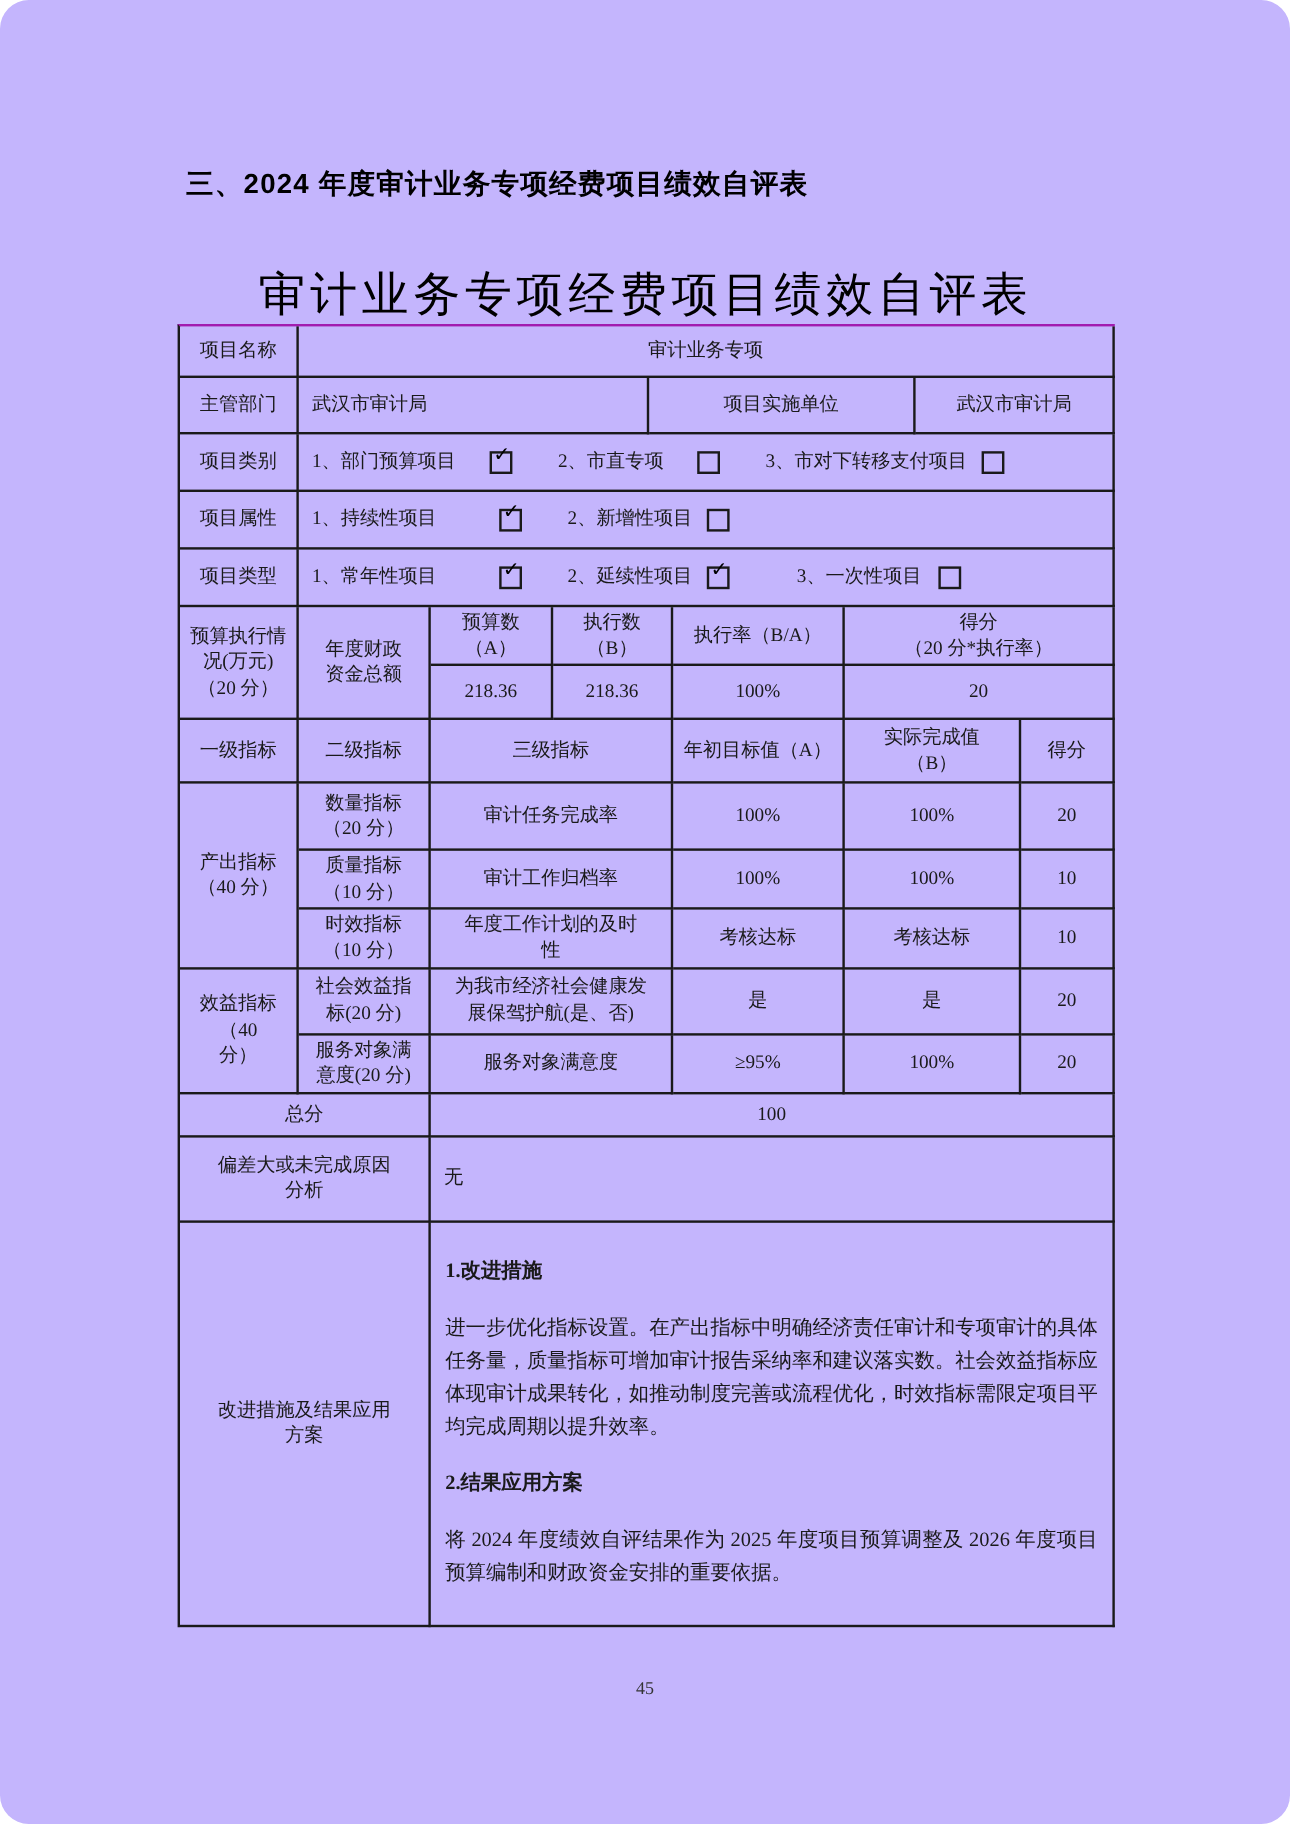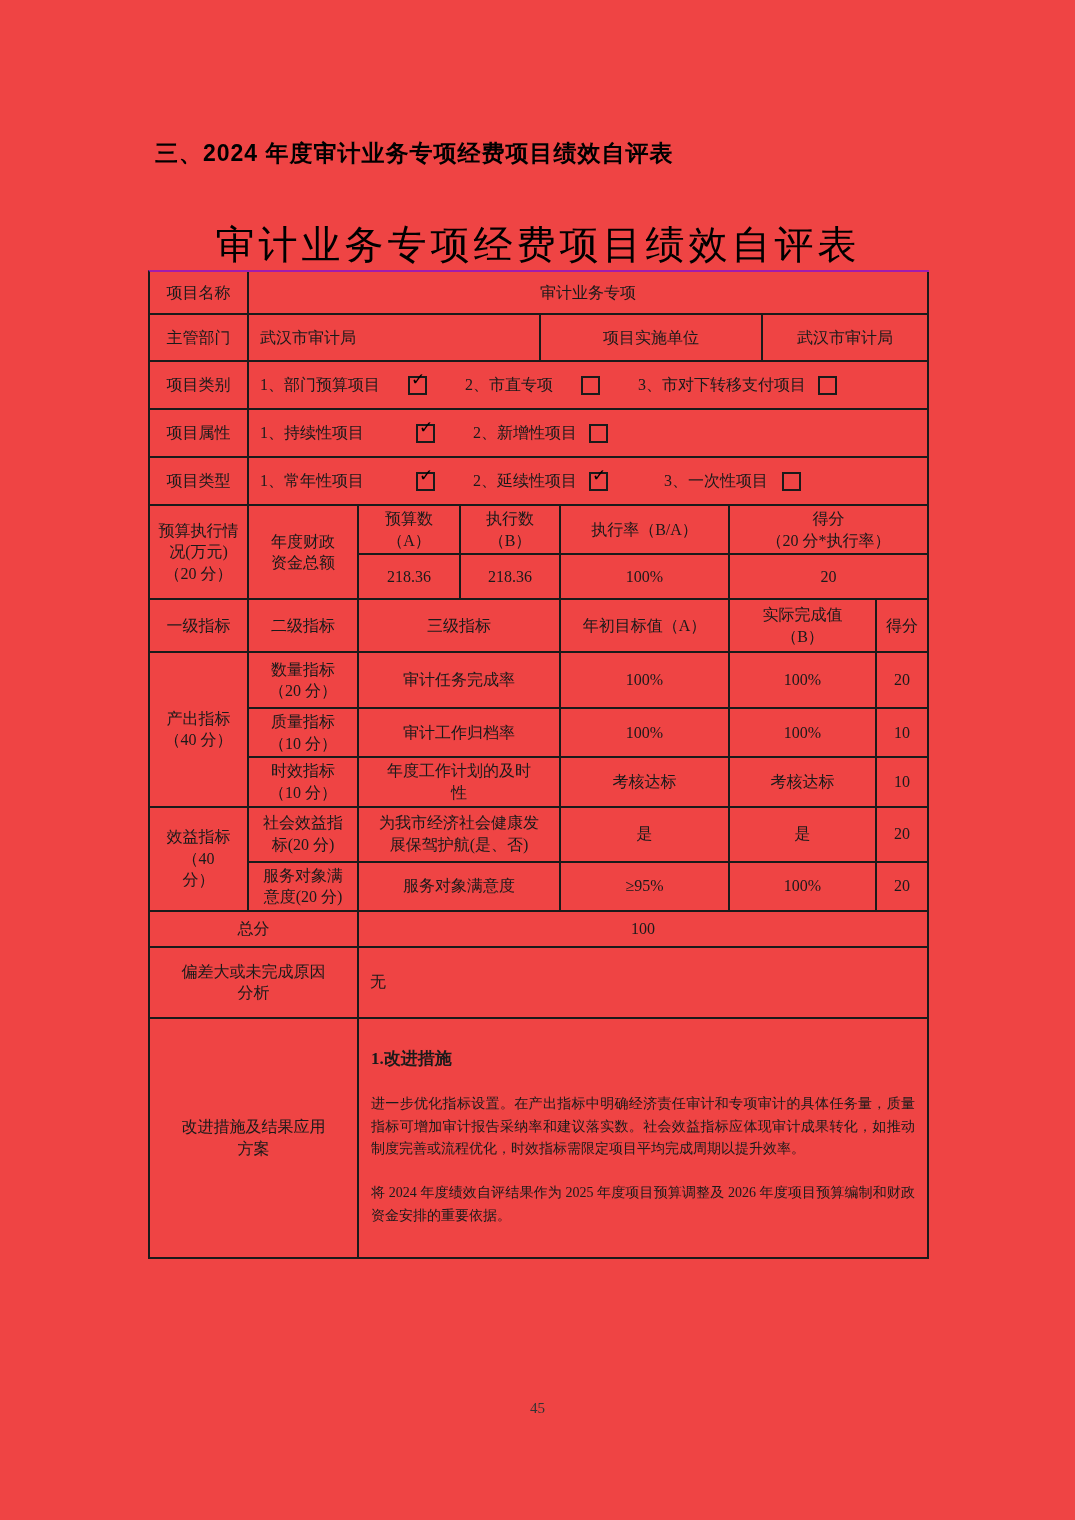--- a/index.html
+++ b/index.html
@@ -1,22 +1,23 @@
 <!DOCTYPE html>
 <html><head>
 <meta charset="utf-8">
 <style>
   html,body{margin:0;padding:0;background:#ffffff;}
   .page{
     position:relative;
     width:1075px;height:1520px;
-    background:#ef4444;
+    background:#c4b5fd;
     font-family:"Liberation Serif","DejaVu Serif",serif;
     color:#1a1a1a;
     overflow:hidden;
+    border-radius:24px;
   }
   .doc-heading{
     position:absolute;left:155px;top:138px;width:800px;
     font-family:"Liberation Sans","DejaVu Sans",sans-serif;
     font-weight:bold;font-size:23px;letter-spacing:1px;color:#000;
   }
   .table-title{
     position:absolute;left:149px;top:218px;width:778px;
     text-align:center;font-size:39px;letter-spacing:4px;color:#000;
   }
@@ -35,21 +36,21 @@
   }
   .cc{justify-content:center;text-align:center;}
   .lc{justify-content:flex-start;text-align:left;padding-left:11px;}
   .grow{flex:1 1 auto;}
   .col{display:flex;flex-direction:column;}
   
   .wA{width:99px;flex:none;}
   .wB{width:110px;flex:none;}
   .wC{width:102px;flex:none;}
   .wD{width:100px;flex:none;}
-  .wE{width:169px;flex:none;}
+  .wE{width:143px;flex:none;}
   .wF{width:147px;flex:none;}
   .wCD{width:202px;flex:none;}
   .wAB{width:209px;flex:none;}
   .w2a{width:292px;flex:none;}
   .w2b{width:222px;flex:none;}
   
   .h1{min-height:43px;} .h2{min-height:47px;} .h3{min-height:48px;}
   .h6a{min-height:46px;} .h6b{min-height:45px;}
   .h7{min-height:53px;} .h8{min-height:56px;} .h9{min-height:46px;}
   .h10{min-height:49px;} .h11{min-height:55px;} .h12{min-height:47px;}
@@ -68,21 +69,21 @@
     position:absolute;left:1px;top:-7px;
     font-family:"DejaVu Sans",sans-serif;
     font-size:17px;font-weight:bold;color:#000;line-height:1;
   }
   .improve{
     align-items:flex-start;
     padding:8px 12px 8px 12px;
     display:block;
   }
   .improve .sec-head{font-weight:bold;font-size:17px;white-space:pre-line;}
-  .improve .sec-body{font-size:14px;line-height:1.62;white-space:pre-line;text-align:justify;}
+  .improve .sec-body{font-size:17px;line-height:1.62;white-space:pre-line;text-align:justify;}
   .page-number{
     position:absolute;left:0;top:1400px;width:1075px;
     text-align:center;font-size:15px;color:#333;
   }
 </style>
 </head>
 <body>
 
 <div class="page">
 
@@ -255,20 +256,21 @@
 分析</div>
       <div class="cell lc grow h14">无</div>
     </div>
 
     <div class="trow">
       <div class="cell cc wAB h15">改进措施及结果应用
 方案</div>
       <div class="cell grow h15 improve">
         <div class="sec-head">1.改进措施</div>
         <div class="sec-body">进一步优化指标设置。在产出指标中明确经济责任审计和专项审计的具体任务量，质量指标可增加审计报告采纳率和建议落实数。社会效益指标应体现审计成果转化，如推动制度完善或流程优化，时效指标需限定项目平均完成周期以提升效率。</div>
+        <div class="sec-head">2.结果应用方案</div>
         <div class="sec-body">将 2024 年度绩效自评结果作为 2025 年度项目预算调整及 2026 年度项目预算编制和财政资金安排的重要依据。</div>
       </div>
     </div>
 
   </div>
 
   <div class="page-number">45</div>
 
 </div>
 

